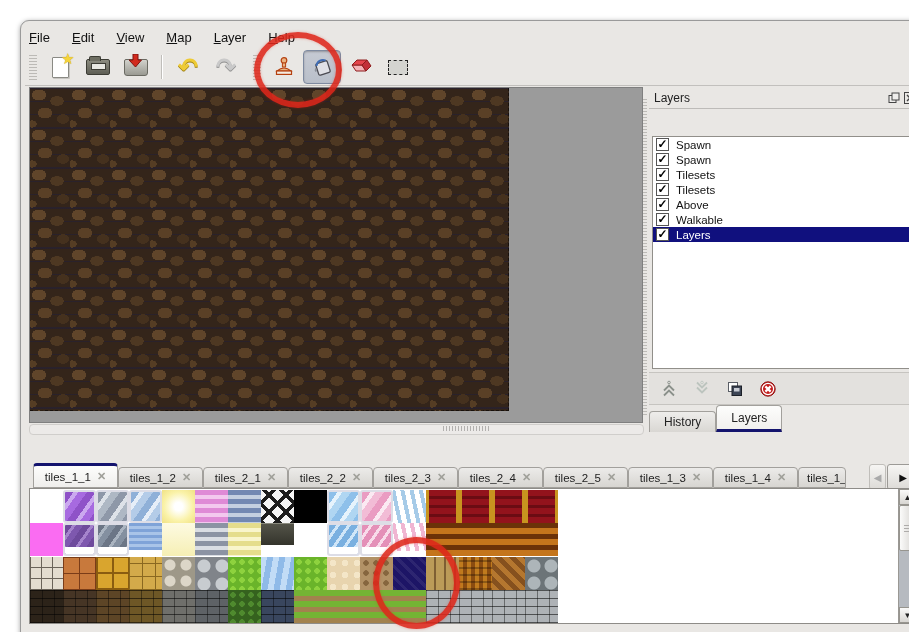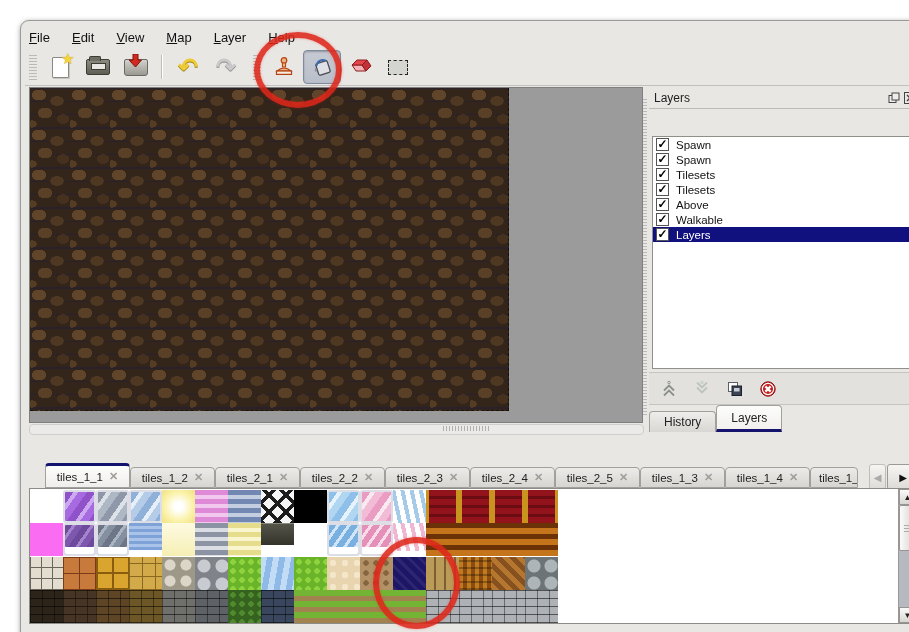--- a/index.html
+++ b/index.html
@@ -61,21 +61,21 @@
   .layer-label{font-size:11.5px;}
   .layer-actions{position:absolute;left:0;top:285px;right:2px;height:31px;background:#e3e1de;border-top:1px solid #c6c4c0;border-bottom:1px solid #c6c4c0;display:flex;align-items:center;gap:13px;padding-left:10px;}
   .act-btn{width:20px;height:20px;display:flex;align-items:center;justify-content:center;}
   .dock-tabs{position:absolute;left:0;top:319px;height:26px;display:flex;align-items:flex-end;}
   .d-tab{height:20px;padding:0 14px;display:flex;align-items:center;font-size:12px;color:#222;
      background:linear-gradient(#eeedeb,#d9d7d3);border:1px solid #a2a09c;border-bottom:none;border-radius:4px 4px 0 0;}
   .d-tab.active{height:23px;background:linear-gradient(#fdfdfc,#f1f0ee);border-bottom:3px solid #14146e;border-radius:4px 4px 0 0;}
   
   .ts-header{position:absolute;left:8px;top:419px;right:8px;height:20px;border-bottom:1px solid #b4b2ae;display:flex;align-items:center;font-size:12px;color:#222;}
   .ts-title{padding-left:3px;}
-  .ts-tab-bar{position:absolute;left:24px;top:441px;width:838px;height:26px;display:flex;align-items:flex-end;overflow:hidden;}
+  .ts-tab-bar{position:absolute;left:12px;top:441px;width:838px;height:26px;display:flex;align-items:flex-end;overflow:hidden;}
   .ts-tab{height:21px;min-width:85px;box-sizing:border-box;display:flex;align-items:center;justify-content:center;gap:6px;font-size:11.5px;color:#222;
      background:linear-gradient(#ecebe9,#d7d5d1);border:1px solid #a2a09c;border-radius:4px 4px 0 0;}
   .ts-tab.active{height:25px;background:linear-gradient(#fdfdfc,#efeeec);border-top:3px solid #14146e;}
   .ts-tab.truncated{min-width:48px;max-width:48px;overflow:hidden;justify-content:flex-start;padding-left:8px;}
   .ts-close{color:#a0a09a;font-size:11px;font-weight:bold;}
   .tab-arrow{position:absolute;top:443px;height:24px;display:flex;align-items:center;justify-content:center;font-size:10px;
      background:linear-gradient(#f6f5f3,#dddbd7);border:1px solid #9c9a96;border-radius:3px;}
   .tab-arrow.left{left:848px;width:15px;color:#aaa;border-color:#c0beba;}
   .tab-arrow.right{left:866px;width:30px;color:#111;}
   .palette-wrap{position:absolute;left:8px;top:467px;width:886px;height:134px;background:#fff;border:1px solid #8e8c88;overflow:hidden;}

